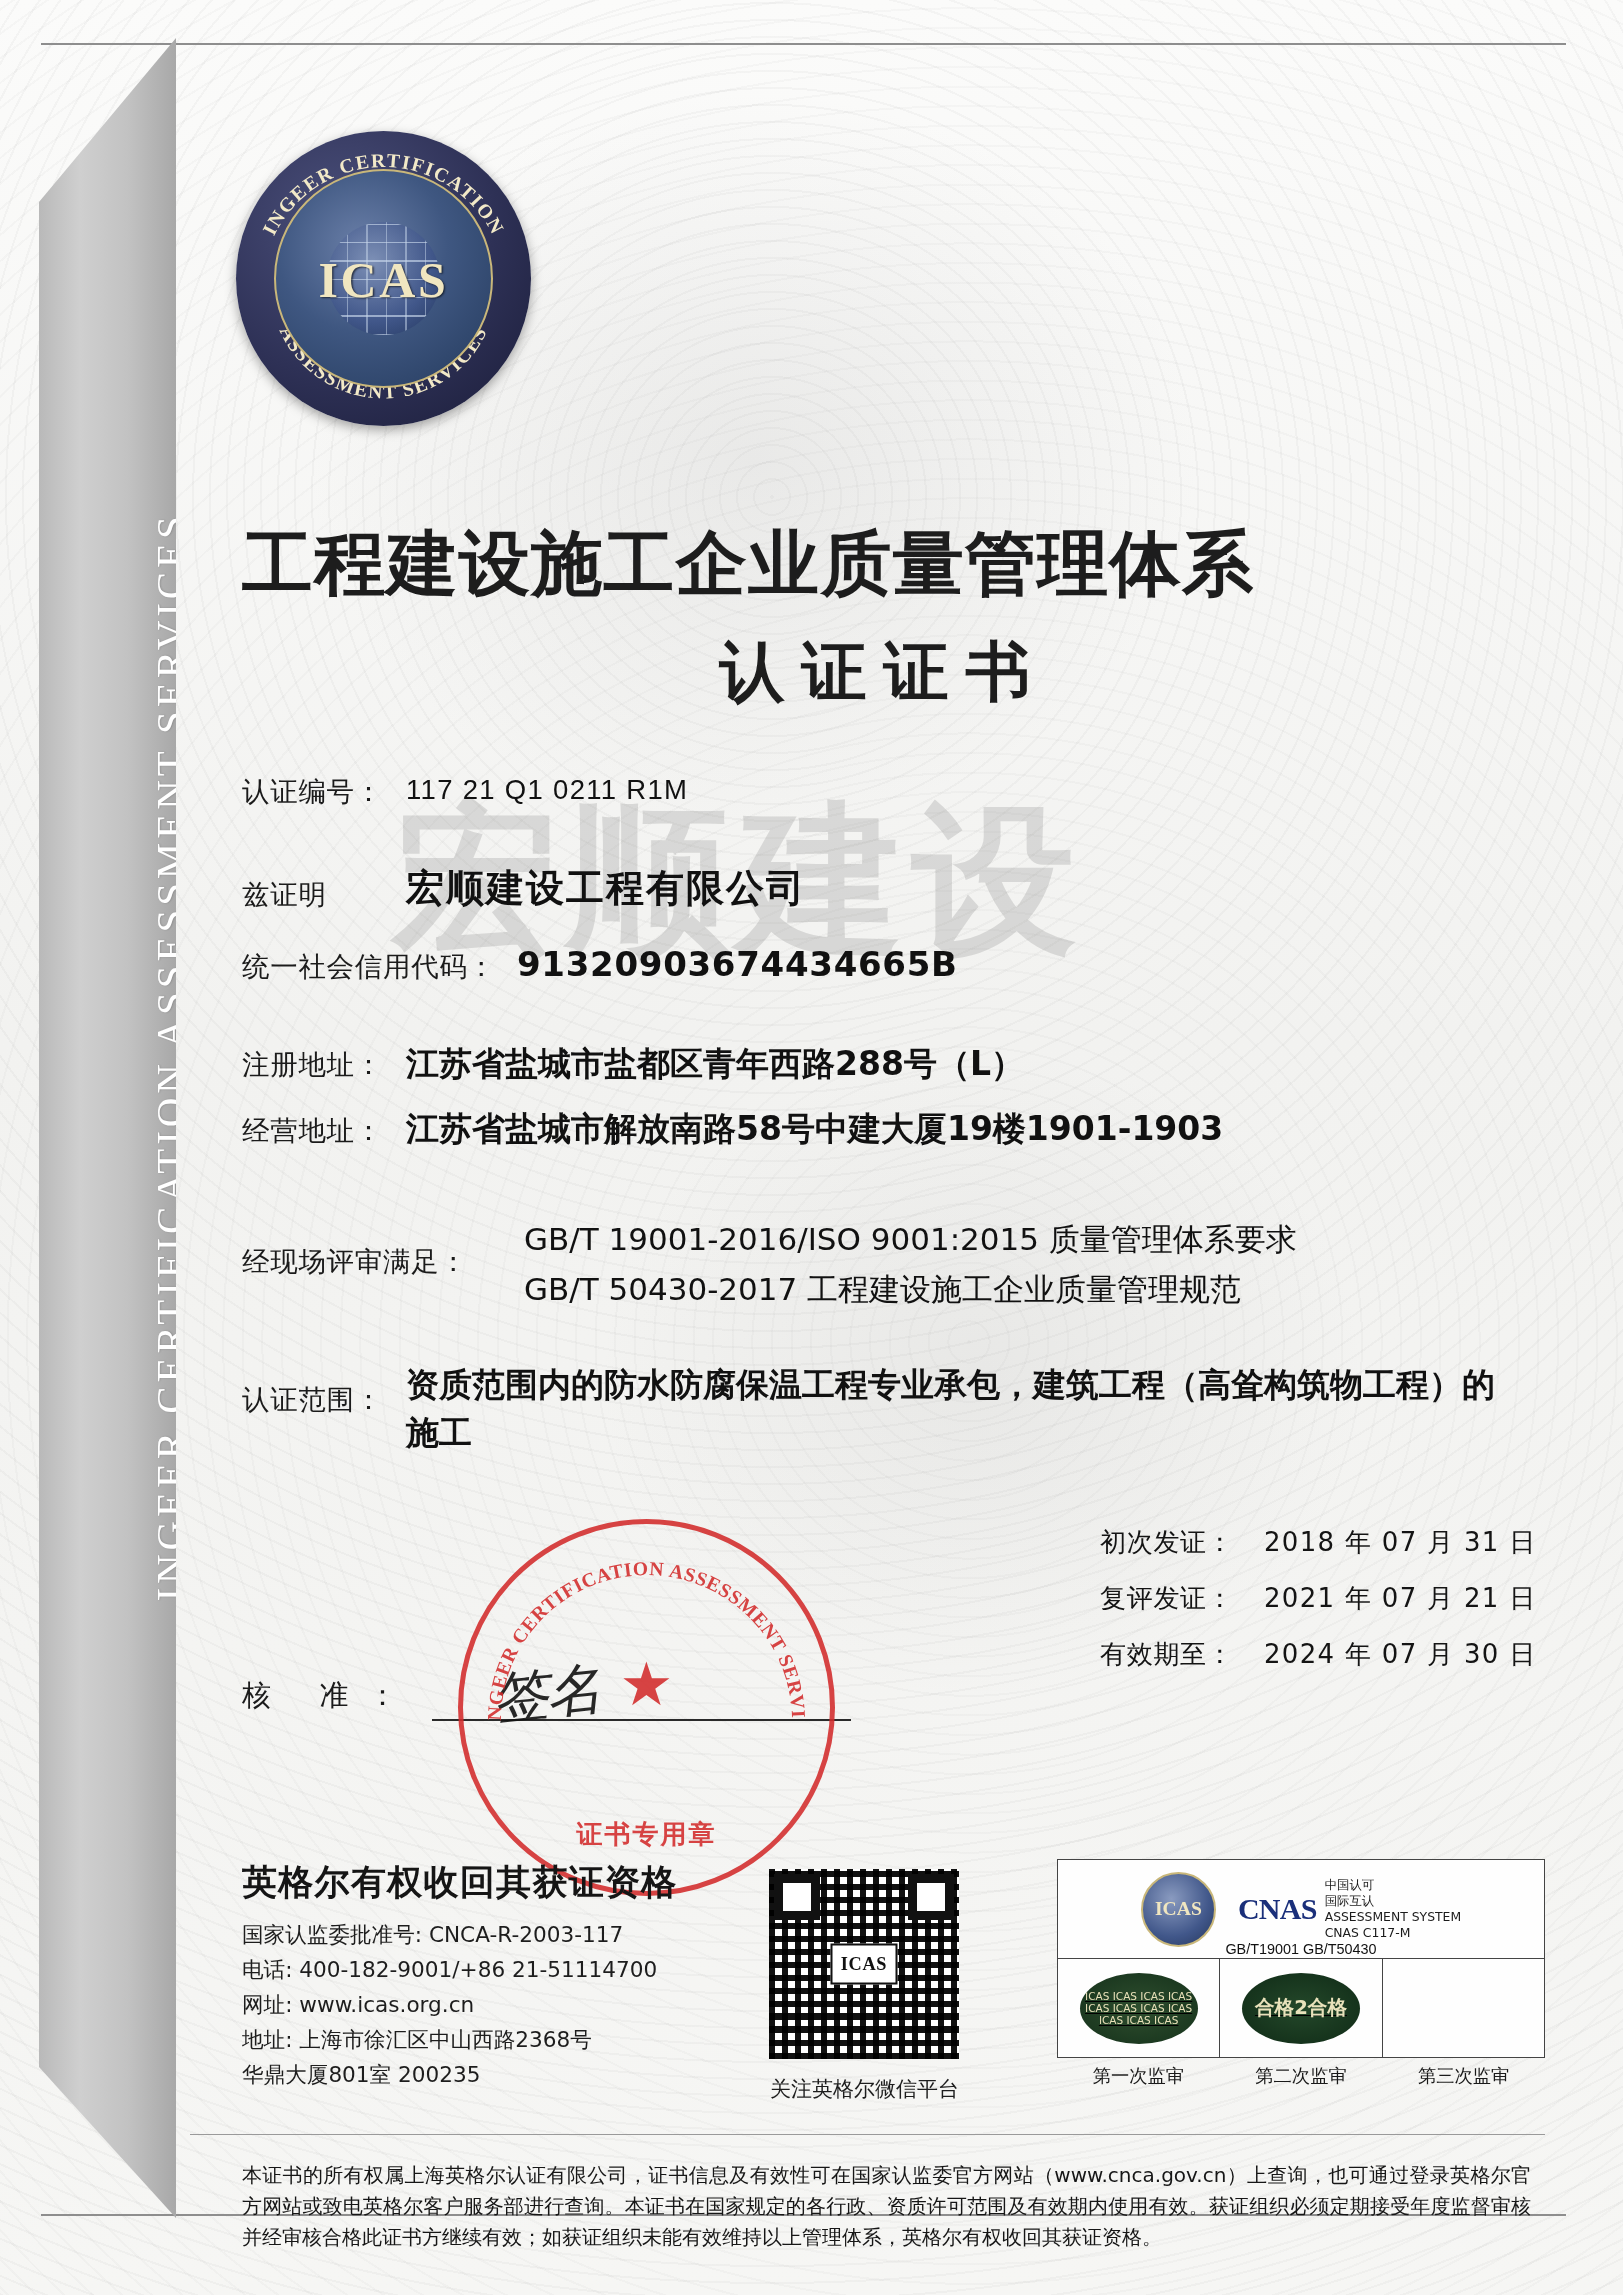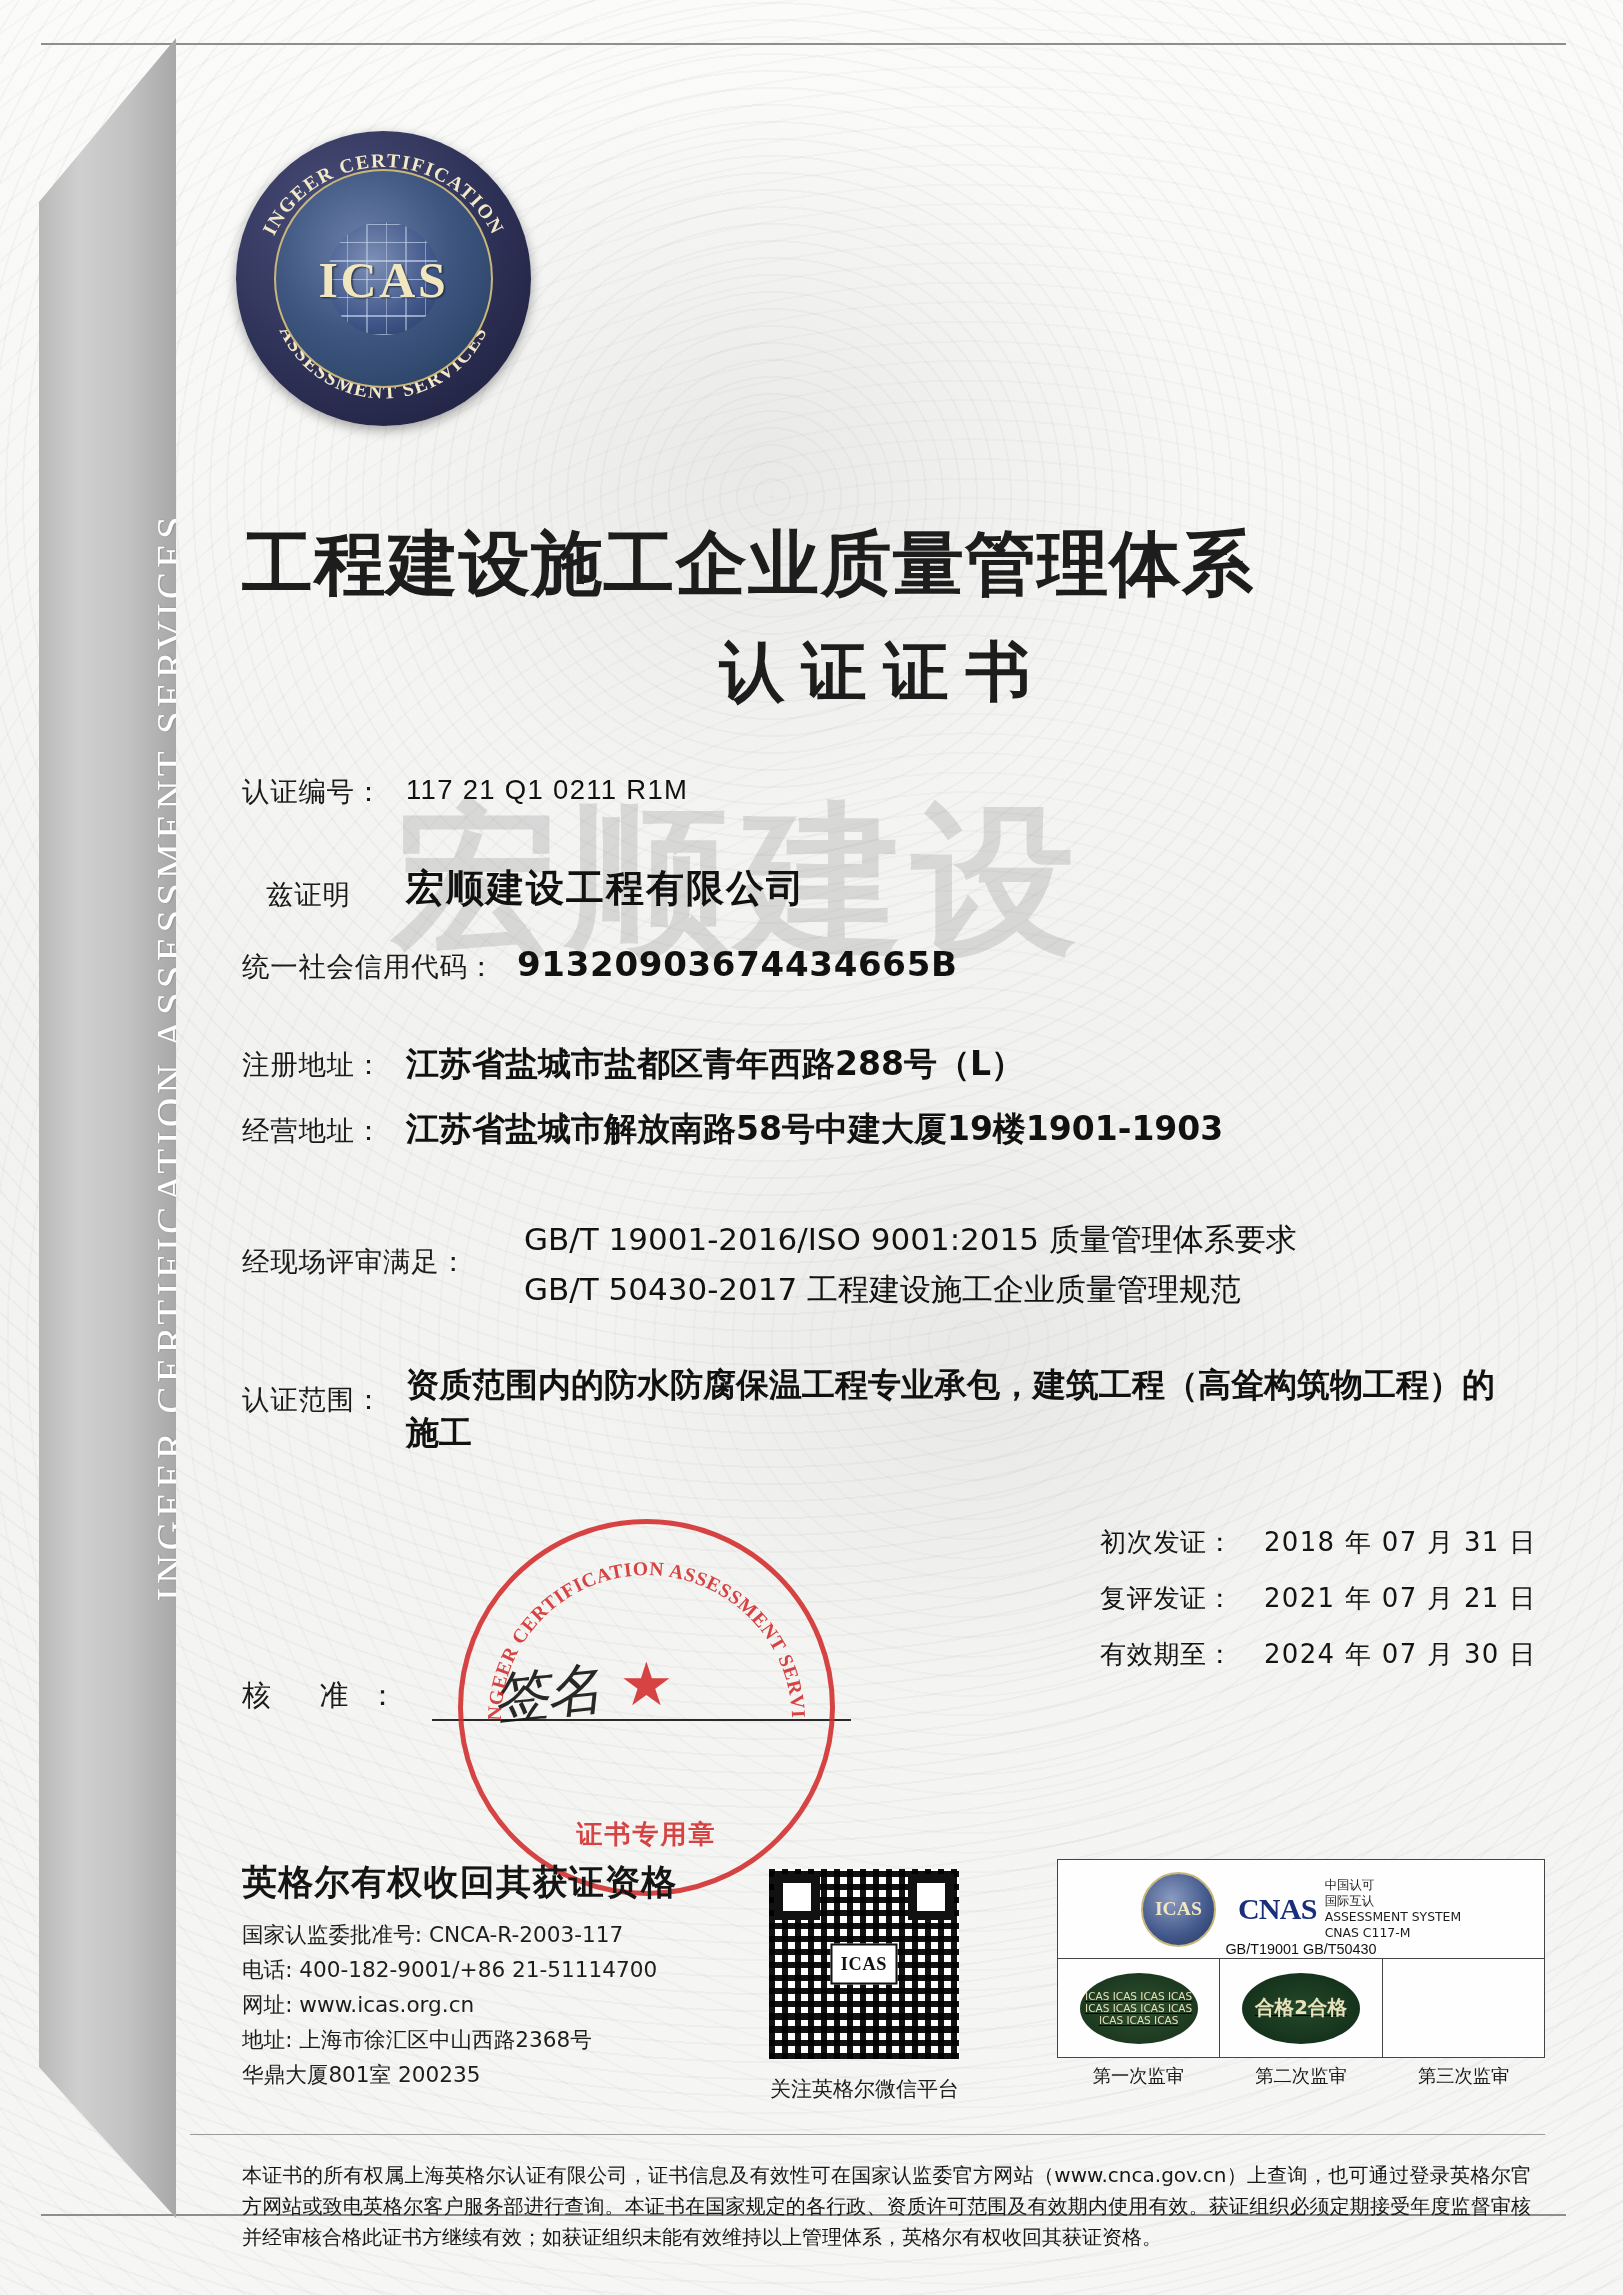--- a/index.html
+++ b/index.html
@@ -203,21 +203,21 @@
     position: absolute;
     font-family: "DejaVu Sans", sans-serif;
     font-size: 27.5px;
     color: #111;
     white-space: nowrap;
   }
 
   .cert-no-label { left: 242px; top: 774px; }
   .cert-no-value { left: 406px; top: 774px; font-family: "Liberation Sans", sans-serif; letter-spacing: 1.3px; }
 
-  .hereby-label { left: 242px; top: 877px; margin-left: 24px; }
+  .hereby-label { left: 242px; top: 877px; }
   .company-name {
     left: 406px; top: 863px;
     font-size: 38px; font-weight: bold; letter-spacing: 2px;
   }
 
   .credit-label { left: 242px; top: 949px; }
   .credit-value { left: 517px; top: 944px; font-size: 34px; font-weight: bold; letter-spacing: 0.7px; }
 
   .reg-addr-label { left: 242px; top: 1047px; }
   .reg-addr-value { left: 406px; top: 1042px; font-size: 33px; font-weight: bold; }

